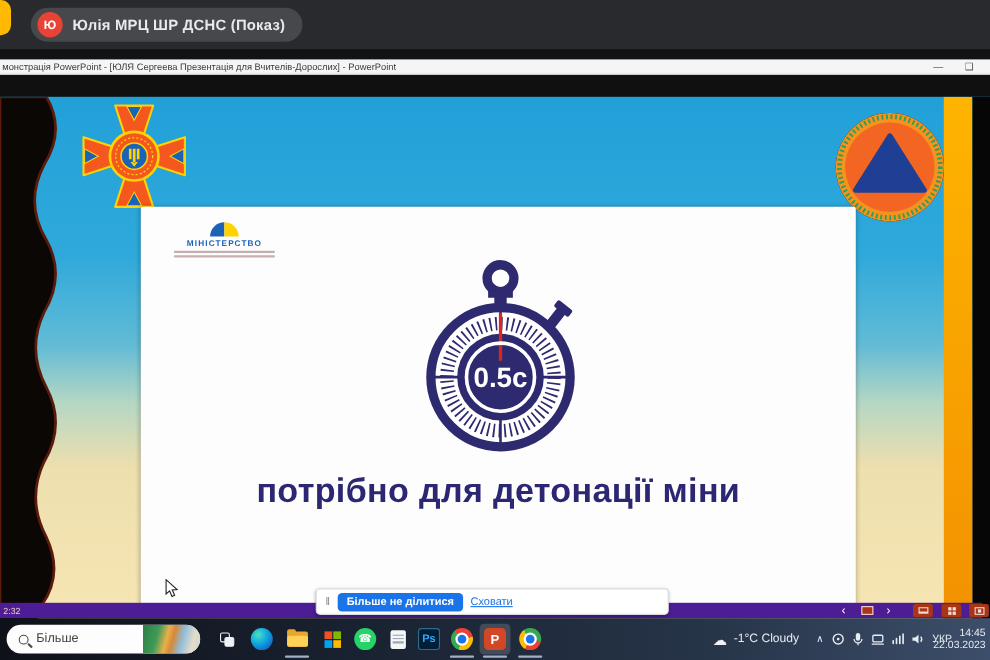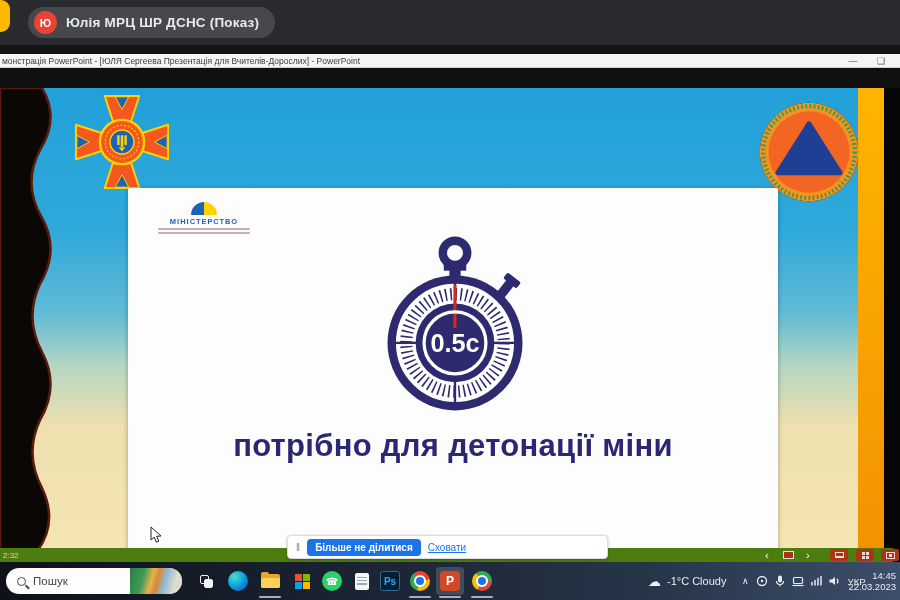--- a/index.html
+++ b/index.html
@@ -50,21 +50,21 @@
   #toast { left:287px; top:535px; width:321px; height:24px; background:#fff; z-index:6;
            border:1px solid #dadce0; border-radius:4px; box-shadow:0 1px 3px rgba(0,0,0,.25);
            display:flex; align-items:center; gap:7px; padding:0 8px; }
   #toast-pause { color:#80868b; font-size:10px; }
   #toast-msg { color:#3c4043; font-size:10.3px; white-space:nowrap; }
   #toast-btn { background:#1a73e8; color:#fff; border:none; font-size:10px; font-weight:bold;
                padding:3px 8px; border-radius:4px; white-space:nowrap; font-family:inherit; }
   #toast-link { color:#1a73e8; font-size:10px; text-decoration:underline; white-space:nowrap;text-align:right; }
 
   
-  #presenter-bar { left:0; top:548px; width:893px; height:14px; background:#4d7c0f; z-index:4; }
+  #presenter-bar { left:0; top:548px; width:893px; height:14px; background:#4c1d95; z-index:4; }
   #timer { left:3px; top:3px; color:#f6cdbd; font-size:8px; }
   .rb-ctl { position:absolute; top:1px; color:#fff; font-size:11px; line-height:12px; }
   #rb-prev { left:765px; } #rb-next { left:806px; }
   #rb-slide { left:783px; top:3px; width:11px; height:8px; border:1px solid #f3d9cf; background:#a93517; }
   .rb-sq { position:absolute; top:1px; width:18px; height:12px; background:#a93517; border-radius:2px;
            display:flex; align-items:center; justify-content:center; }
   #rb-display { left:830px; } #rb-grid { left:856px; } #rb-more { left:881px; }
   .rb-monitor { width:9px; height:6px; border:1px solid #f3d9cf; border-bottom-width:2px; }
   .rb-grid4 { width:7px; height:7px; display:grid; grid-template-columns:3px 3px; gap:1px; }
   .rb-grid4 i { background:#f3d9cf; }
@@ -265,21 +265,21 @@
     <span id="rb-more" class="rb-sq">
         <span class="rb-box">
           <i></i>
         </span>
       </span>
   </div>
 
   <div id="taskbar" class="abs">
     <div id="search-box">
       <span id="search-glyph"></span>
-      <span id="search-label">Пошук</span>
+      <span id="search-label">Більше</span>
       <span id="search-photo"></span>
     </div>
 
     <div class="tb-icon" style="left:192px">
         <span class="tv">
           <i></i>
           <i></i>
         </span>
       </div>
     <div class="tb-icon" style="left:224px">

